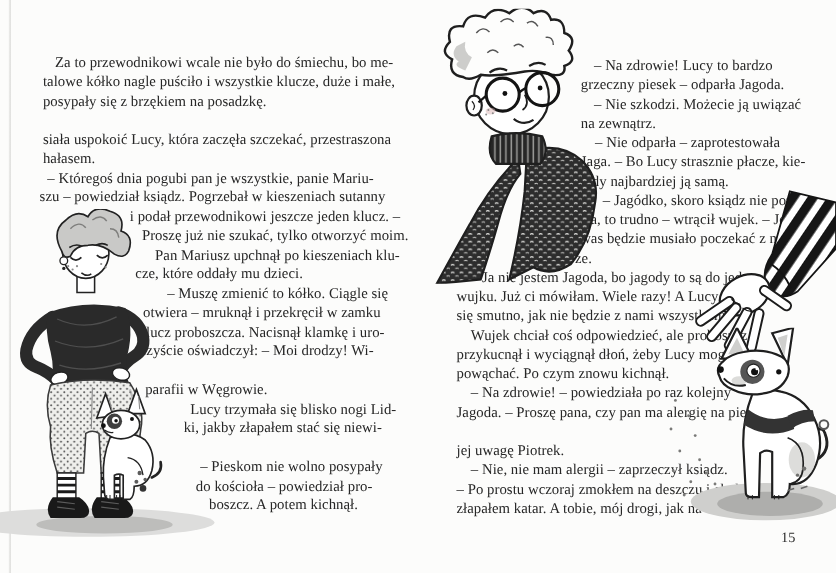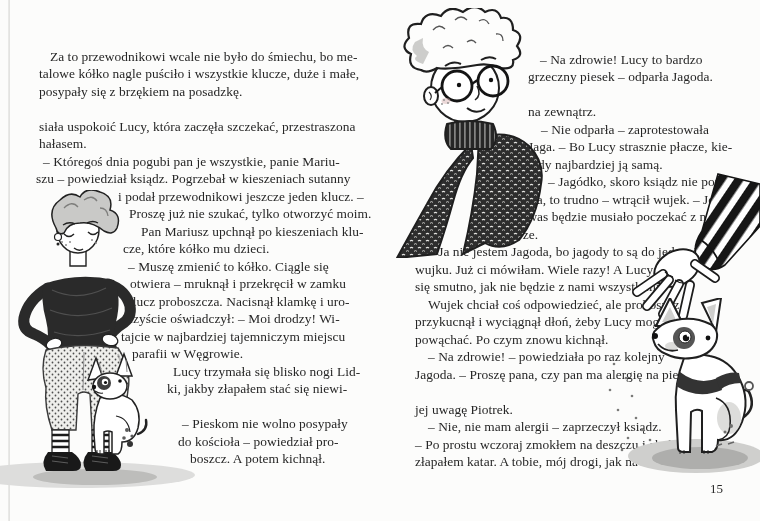--- a/index.html
+++ b/index.html
@@ -34,26 +34,25 @@
     <div class="ln" style="left:50px;top:48px">Za to przewodnikowi wcale nie było do śmiechu, bo me-</div>
     <div class="ln" style="left:39px;top:65px">talowe kółko nagle puściło i wszystkie klucze, duże i małe,</div>
     <div class="ln" style="left:39px;top:83px">posypały się z brzękiem na posadzkę.</div>
     <div class="ln" style="left:39px;top:118px">siała uspokoić Lucy, która zaczęła szczekać, przestraszona</div>
     <div class="ln" style="left:39px;top:135px">hałasem.</div>
     <div class="ln" style="left:43px;top:153px">– Któregoś dnia pogubi pan je wszystkie, panie Mariu-</div>
     <div class="ln" style="left:36px;top:170px">szu – powiedział ksiądz. Pogrzebał w kieszeniach sutanny</div>
     <div class="ln" style="left:118px;top:188px">i podał przewodnikowi jeszcze jeden klucz. –</div>
     <div class="ln" style="left:129px;top:205px">Proszę już nie szukać, tylko otworzyć moim.</div>
     <div class="ln" style="left:141px;top:223px">Pan Mariusz upchnął po kieszeniach klu-</div>
-    <div class="ln" style="left:123px;top:240px">cze, które kółko mu dzieci.</div>
-    <div class="ln" style="left:128px;top:258px">– Muszę zmienić to kółko. Ciągle się</div>
+    <div class="ln" style="left:123px;top:240px">cze, które oddały mu dzieci.</div>
+    <div class="ln" style="left:152px;top:258px">– Muszę zmienić to kółko. Ciągle się</div>
     <div class="ln" style="left:130px;top:275px">otwiera – mruknął i przekręcił w zamku</div>
     <div class="ln" style="left:126px;top:293px">klucz proboszcza. Nacisnął klamkę i uro-</div>
     <div class="ln" style="left:127px;top:310px">czyście oświadczył: – Moi drodzy! Wi-</div>
-    <div class="ln" style="left:121px;top:328px">tajcie w najbardziej tajemniczym miejscu</div>
     <div class="ln" style="left:132px;top:345px">parafii w Węgrowie.</div>
     <div class="ln" style="left:173px;top:363px">Lucy trzymała się blisko nogi Lid-</div>
     <div class="ln" style="left:167px;top:380px">ki, jakby złapałem stać się niewi-</div>
     <div class="ln" style="left:182px;top:415px">– Pieskom nie wolno posypały</div>
     <div class="ln" style="left:178px;top:433px">do kościoła – powiedział pro-</div>
     <div class="ln" style="left:190px;top:450px">boszcz. A potem kichnął.</div>
   </div>
 
   <svg class="illo" style="left:0;top:190px" width="210" height="310" viewBox="0 0 210 310">
     <defs>
@@ -131,20 +130,21 @@
       </g>
       <circle cx="130" cy="254" r="3" fill="#333"></circle>
       <path d="M97,260 v4 M100,260 v4 M106,260 v4 M109,260 v4" stroke="#222" stroke-width=".9"></path>
       <path d="M138,244 Q148,240 146,230" fill="none" stroke="#222" stroke-width="2.4" stroke-linecap="round"></path>
     </g>
   </svg>
 
   <div class="page page-right">
     <div class="ln" style="left:160px;top:51px">– Na zdrowie! Lucy to bardzo</div>
     <div class="ln" style="left:148px;top:68px">grzeczny piesek – odparła Jagoda.</div>
+    <div class="ln" style="left:160px;top:86px">– Nie szkodzi. Możecie ją uwiązać</div>
     <div class="ln" style="left:148px;top:103px">na zewnątrz.</div>
     <div class="ln" style="left:161px;top:121px">– Nie odparła – zaprotestowała</div>
     <div class="ln" style="left:148px;top:138px">Jaga. – Bo Lucy strasznie płacze, kie-</div>
     <div class="ln" style="left:158px;top:156px">dy najbardziej ją samą.</div>
     <div class="ln" style="left:168px;top:173px">– Jagódko, skoro ksiądz nie pozwa-</div>
     <div class="ln" style="left:153px;top:191px">la, to trudno – wtrącił wujek. – Jedno</div>
     <div class="ln" style="left:138px;top:208px">z was będzie musiało poczekać z nią na</div>
     <div class="ln" style="left:115px;top:226px">dworze.</div>
     <div class="ln" style="left:48px;top:243px">– Ja nie jestem Jagoda, bo jagody to są do jedzenia,</div>
     <div class="ln" style="left:35px;top:261px">wujku. Już ci mówiłam. Wiele razy! A Lucy zrobi</div>

